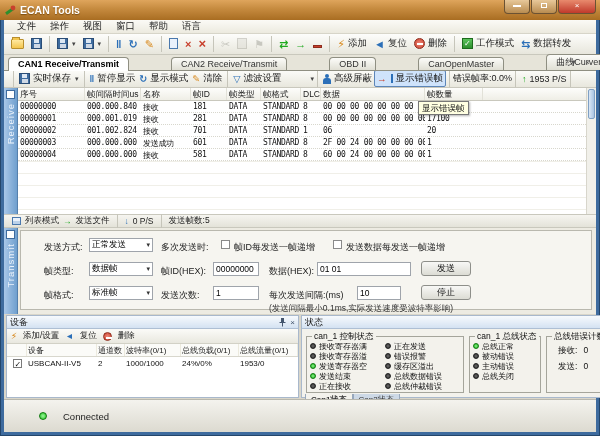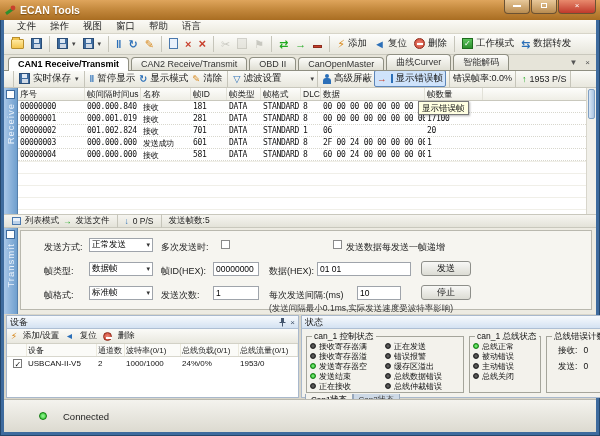--- a/index.html
+++ b/index.html
@@ -36,21 +36,21 @@
   .i-file{width:9px;height:11px;background:#eaf1fb;border:1px solid #4a78ad;}
   .i-paste{width:10px;height:11px;background:#d8d7cf;border:1px solid #9a998f;}
   .i-no{width:11px;height:11px;border-radius:50%;background:radial-gradient(#f08a7a,#c8402d);border:1px solid #8f2c1d;position:relative;}
   .i-no::before{content:"";position:absolute;left:2px;top:4px;width:6px;height:2px;background:#fff;}
   .i-work{width:11px;height:11px;background:linear-gradient(#5cc25c,#2d8f2d);border:1px solid #1d6b1d;color:#fff;font-size:8px;line-height:10px;text-align:center;}
   .i-dash{width:9px;height:3px;background:#c8402d;border:1px solid #8f2c1d;margin-top:6px;}
   .dd{font-size:7px;color:#444;margin-left:1px;}
   .dis{opacity:.4;}
   
   .tabbar{height:16px;background:#e6e4d9;display:flex;align-items:flex-end;padding:2px 4px 0;
-    border-bottom:1px solid #8f8f82;position:relative;}
+    border-bottom:1px solid #8f8f82;position:relative;gap:40px;}
   .tab{font-size:9px;color:#333;padding:1px 9px 1px;margin-right:2px;background:linear-gradient(#fcfcf9,#e0dfd4);
     border:1px solid #8f8f82;border-bottom:none;border-radius:4px 4px 0 0;white-space:nowrap;}
   .tab.active{background:#fff;font-weight:bold;color:#000;position:relative;top:1px;padding-bottom:2px;}
   .tab-ctl{position:absolute;right:6px;top:3px;font-size:8px;color:#555;display:flex;gap:8px;}
   
   .rxbar{height:17px;background:linear-gradient(#fbfbf8,#e8e7dd);border-bottom:1px solid #c9c8bd;
     display:flex;align-items:center;padding-left:6px;font-size:9px;color:#222;}
   .rxbar .tbtn{padding:1px 2px;}
   .blue{color:#2b6fb8;font-weight:bold;}
   .orange{color:#d98a1f;}
@@ -405,20 +405,21 @@
         <span class="vtext">Transmit</span>
       </div>
       <div class="txbox">
         <span class="lbl" style="left:23px;top:10px;">发送方式:</span>
         <div class="combo" style="left:68px;top:7px;">
             <span>正常发送</span>
             <span class="dd">▾</span>
           </div>
         <span class="lbl" style="left:140px;top:10px;">多次发送时:</span>
         <span class="cbx" style="left:200px;top:9px;"></span>
+        <span class="lbl" style="left:213px;top:10px;">帧ID每发送一帧递增</span>
         <span class="cbx" style="left:312px;top:9px;"></span>
         <span class="lbl" style="left:325px;top:10px;">发送数据每发送一帧递增</span>
 
         <span class="lbl" style="left:23px;top:34px;">帧类型:</span>
         <div class="combo" style="left:68px;top:31px;">
             <span>数据帧</span>
             <span class="dd">▾</span>
           </div>
         <span class="lbl" style="left:140px;top:34px;">帧ID(HEX):</span>
         <input class="tin" style="left: 192px; top: 31px; width: 46px;" readonly="" value="00000000">

